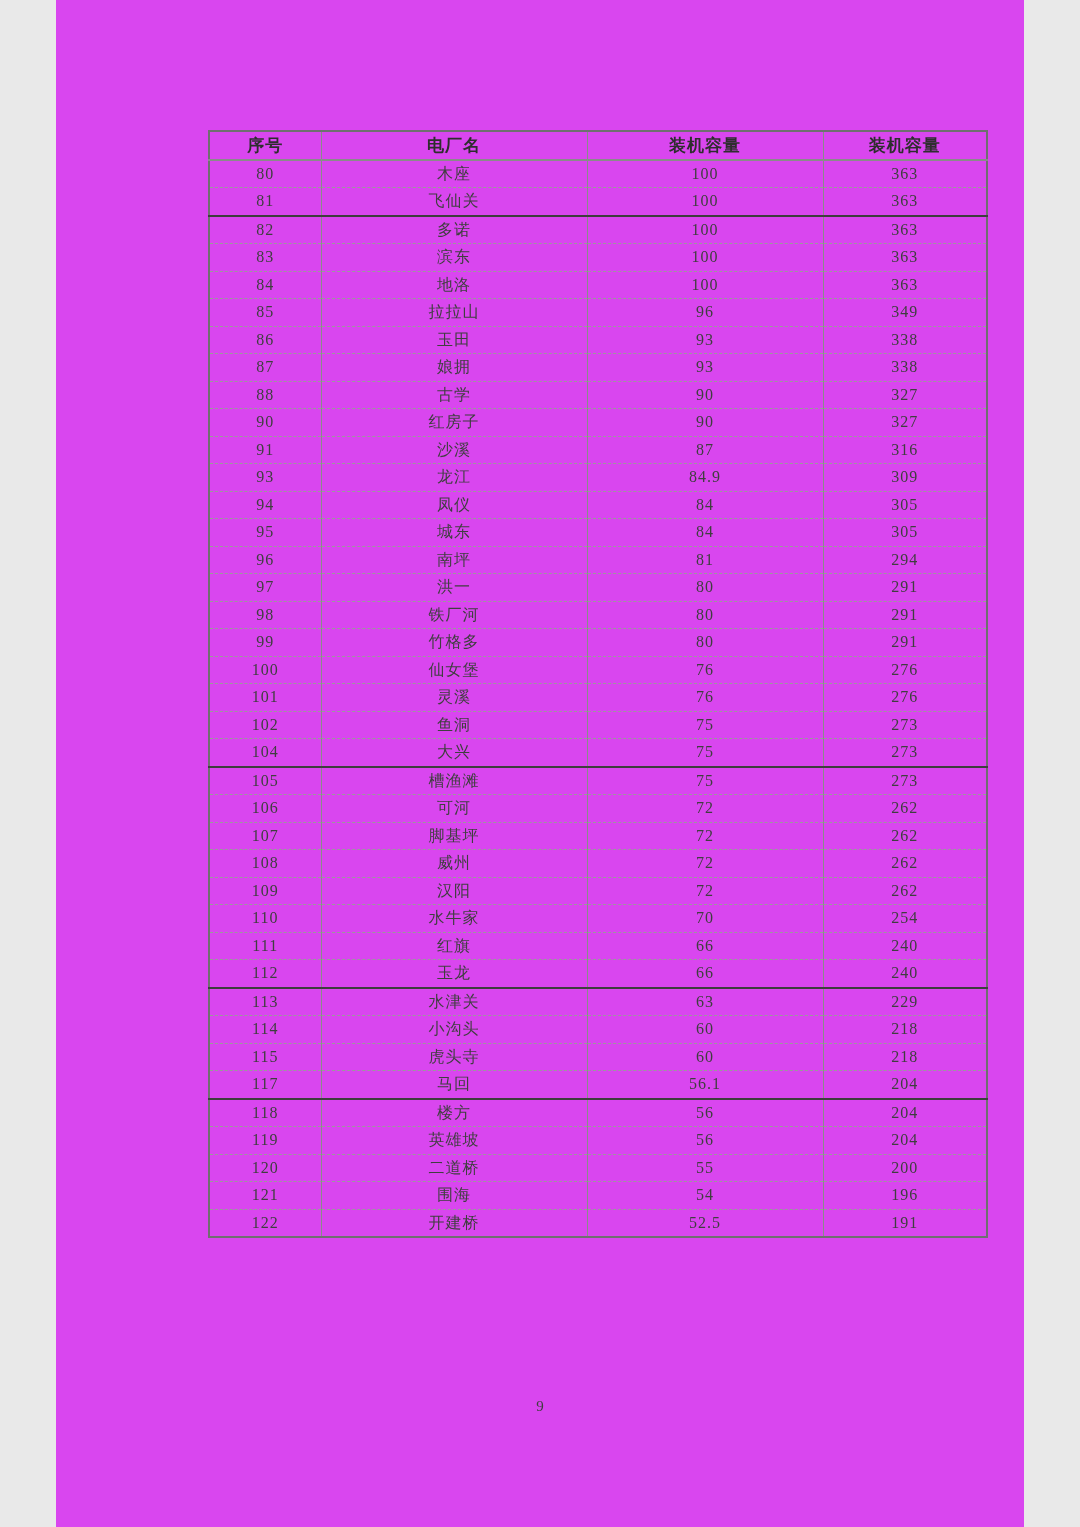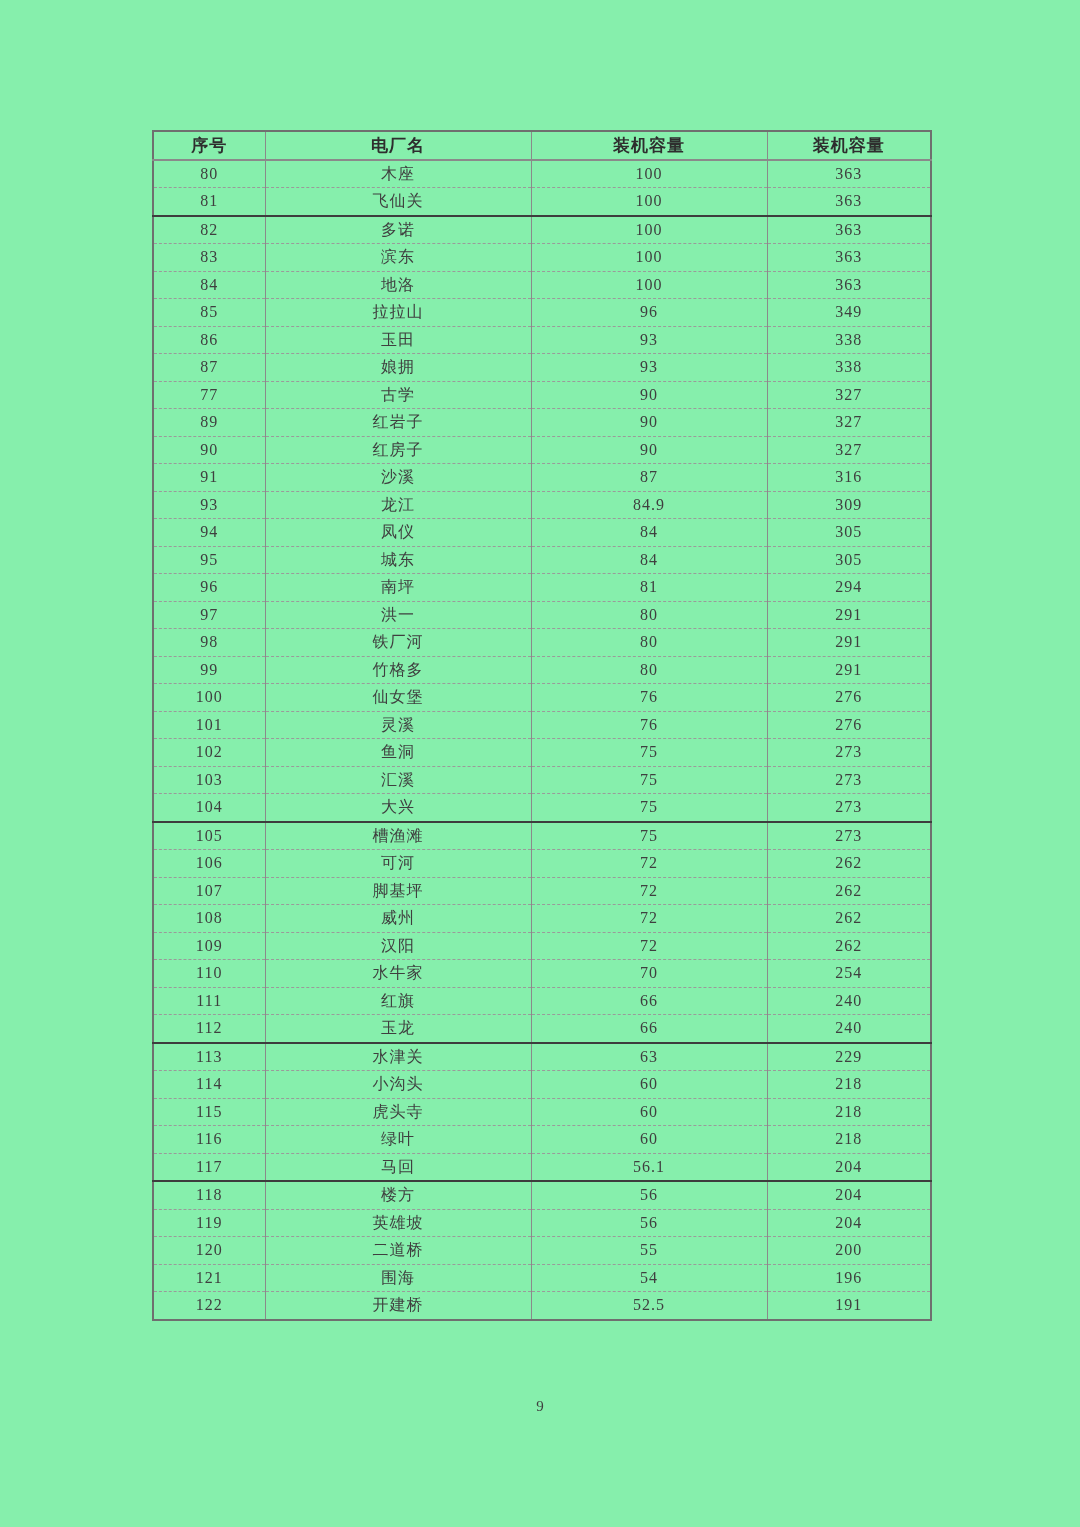--- a/index.html
+++ b/index.html
@@ -2,24 +2,24 @@
 <html><head>
 <meta charset="utf-8">
 <style>
   html, body {
     margin: 0;
     padding: 0;
     background: #e9e9e9;
   }
   .page {
     position: relative;
-    width: 1080px;
+    width: 968px;
     height: 1527px;
     margin: 0 auto;
-    background: #86efac;
+    background: #d946ef;
     font-family: "Liberation Serif", "DejaVu Serif", serif;
     color: #3a3a3a;
     overflow: hidden;
   }
   table.plant-table {
     position: absolute;
     left: 152px;
     top: 130px;
     width: 778px;
     border-collapse: collapse;
@@ -129,28 +129,22 @@
           <td>93</td>
           <td>338</td>
         </tr>
         <tr>
           <td>87</td>
           <td>娘拥</td>
           <td>93</td>
           <td>338</td>
         </tr>
         <tr>
-          <td>77</td>
+          <td>88</td>
           <td>古学</td>
-          <td>90</td>
-          <td>327</td>
-        </tr>
-        <tr>
-          <td>89</td>
-          <td>红岩子</td>
           <td>90</td>
           <td>327</td>
         </tr>
         <tr>
           <td>90</td>
           <td>红房子</td>
           <td>90</td>
           <td>327</td>
         </tr>
         <tr>
@@ -209,26 +203,20 @@
         </tr>
         <tr>
           <td>101</td>
           <td>灵溪</td>
           <td>76</td>
           <td>276</td>
         </tr>
         <tr>
           <td>102</td>
           <td>鱼洞</td>
-          <td>75</td>
-          <td>273</td>
-        </tr>
-        <tr>
-          <td>103</td>
-          <td>汇溪</td>
           <td>75</td>
           <td>273</td>
         </tr>
         <tr class="heavy">
           <td>104</td>
           <td>大兴</td>
           <td>75</td>
           <td>273</td>
         </tr>
         <tr>
@@ -287,26 +275,20 @@
         </tr>
         <tr>
           <td>114</td>
           <td>小沟头</td>
           <td>60</td>
           <td>218</td>
         </tr>
         <tr>
           <td>115</td>
           <td>虎头寺</td>
-          <td>60</td>
-          <td>218</td>
-        </tr>
-        <tr>
-          <td>116</td>
-          <td>绿叶</td>
           <td>60</td>
           <td>218</td>
         </tr>
         <tr class="heavy">
           <td>117</td>
           <td>马回</td>
           <td>56.1</td>
           <td>204</td>
         </tr>
         <tr>

